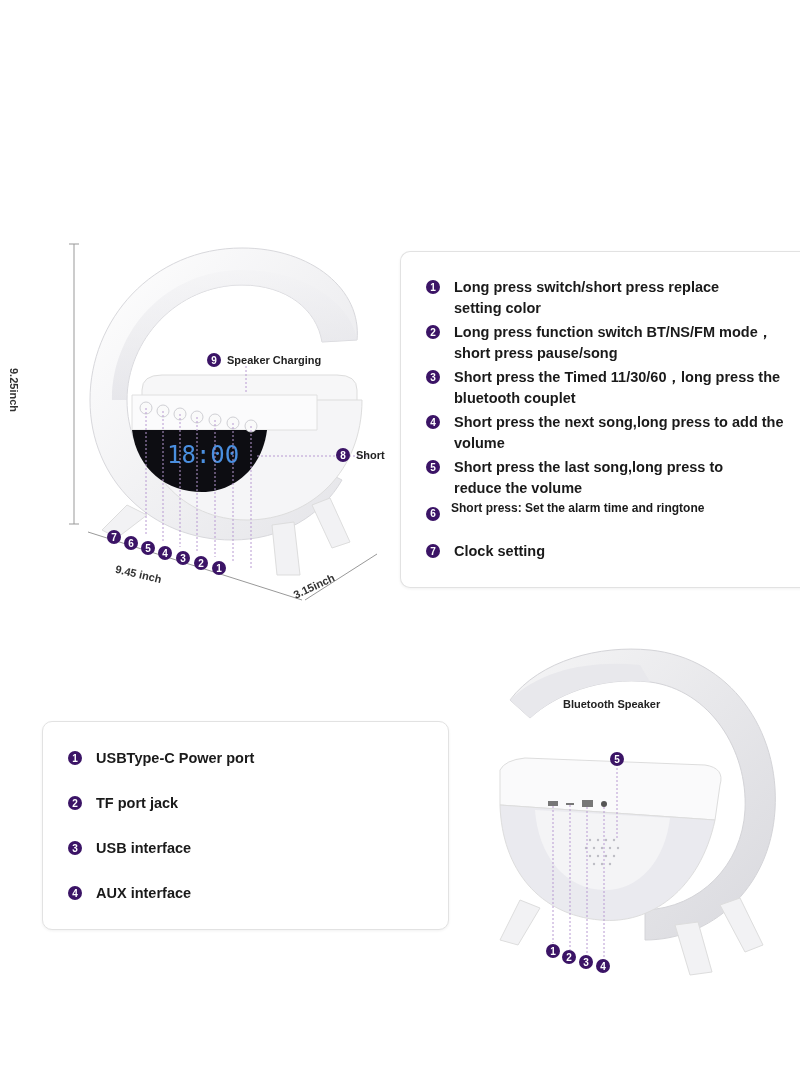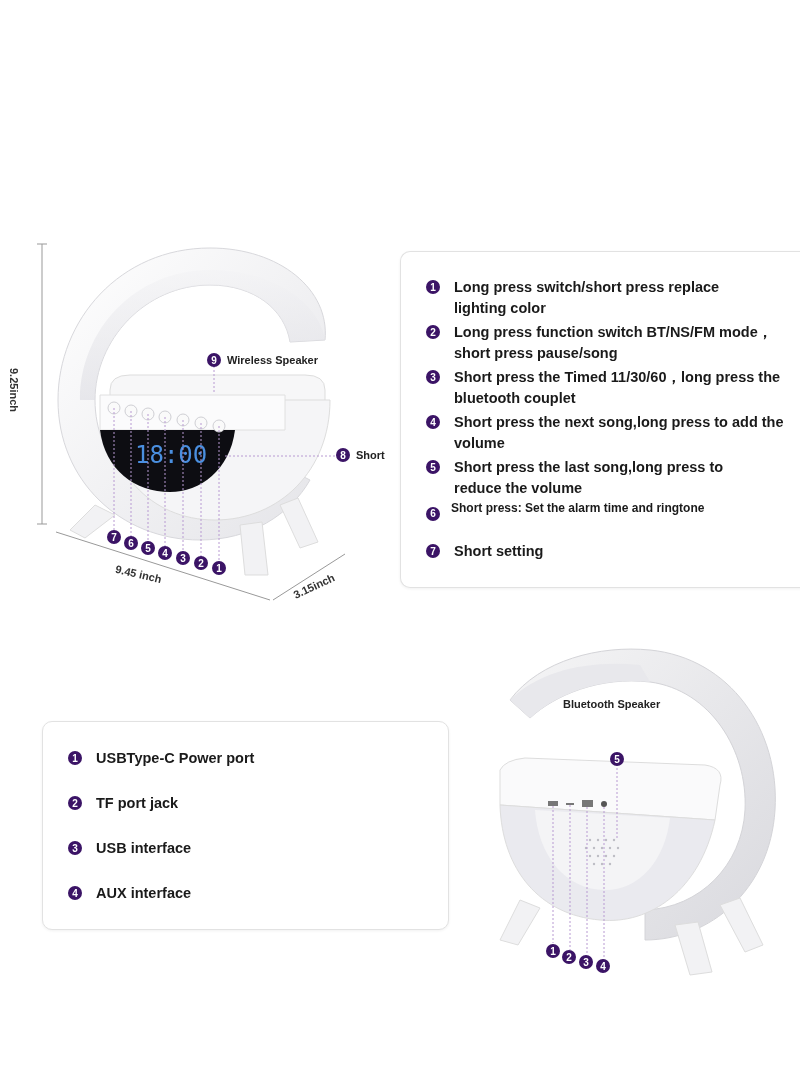--- a/index.html
+++ b/index.html
@@ -13,21 +13,21 @@
   .item { position:absolute; display:flex; align-items:flex-start; gap:14px; font-weight:bold; font-size:14.5px; line-height:21px; }
   .item .badge { margin-top:3px; }
   .item.small { font-size:12px; line-height:14px; font-family:"Liberation Sans", sans-serif; }
   .item.small .badge { margin-top:6px; }
   .lbl { position:absolute; font-weight:bold; font-size:11px; display:flex; align-items:center; gap:6px; color:#222; }
   .dim { position:absolute; font-weight:bold; font-size:11px; color:#333; }
 </style>
 </head>
 <body>
 
-<div class="abs" style="left:0;top:230px;width:400px;height:380px;">
+<div class="abs" style="left:0;top:230px;width:400px;height:380px;padding-left:32px;">
   <svg width="400" height="380" viewBox="0 0 400 380">
     <defs>
       <linearGradient id="ringG" x1="0" y1="0" x2="1" y2="1">
         <stop offset="0" stop-color="#ffffff"></stop>
           <stop offset="1" stop-color="#e4e4e8"></stop>
       </linearGradient>
       <linearGradient id="innerG" x1="0" y1="0" x2="0" y2="1">
         <stop offset="0" stop-color="#f3f3f5"></stop>
           <stop offset="1" stop-color="#dcdce2"></stop>
       </linearGradient>
@@ -79,39 +79,39 @@
     <line x1="273" y1="370" x2="345" y2="324" stroke="#999"></line>
   </svg>
 </div>
 
 <div class="dim" style="left:-8px;top:384px;transform:rotate(90deg);">9.25inch</div>
 <div class="dim" style="left:115px;top:568px;transform:rotate(13deg);">9.45 inch</div>
 <div class="dim" style="left:292px;top:580px;transform:rotate(-25deg);">3.15inch</div>
 
 <div class="lbl" style="left:207px;top:353px;">
   <span class="badge">9</span>
-  <span>Wireless Speaker</span>
+  <span>Speaker Charging</span>
 </div>
 <div class="lbl" style="left:336px;top:448px;">
   <span class="badge">8</span>
   <span>Short</span>
 </div>
 
 <span class="badge abs" style="left:107px;top:530px;">7</span>
 <span class="badge abs" style="left:124px;top:536px;">6</span>
 <span class="badge abs" style="left:141px;top:541px;">5</span>
 <span class="badge abs" style="left:158px;top:546px;">4</span>
 <span class="badge abs" style="left:176px;top:551px;">3</span>
 <span class="badge abs" style="left:194px;top:556px;">2</span>
 <span class="badge abs" style="left:212px;top:561px;">1</span>
 
 <div class="card" style="left:400px;top:251px;width:410px;height:335px;border-right:none;border-radius:10px 0 0 10px;">
   <div class="item" style="left:25px;top:25px;width:340px;">
     <span class="badge">1</span>
-    <span>Long press switch/short press replace lighting color</span>
+    <span>Long press switch/short press replace setting color</span>
   </div>
   <div class="item" style="left:25px;top:70px;width:370px;">
     <span class="badge">2</span>
     <span>Long press function switch BT/NS/FM mode，short press pause/song</span>
   </div>
   <div class="item" style="left:25px;top:115px;width:370px;">
     <span class="badge">3</span>
     <span>Short press the Timed 11/30/60，long press the bluetooth couplet</span>
   </div>
   <div class="item" style="left:25px;top:160px;width:370px;">
@@ -123,21 +123,21 @@
     <span>Short press the last song,long press to reduce the volume</span>
   </div>
   <div class="item small" style="left:25px;top:249px;width:370px;gap:11px;">
     <span class="badge">6</span>
     <span style="display:flex;flex-direction:row;align-items:flex-end;">
       <span>Short press: Set the alarm time and ringtone</span>
     </span>
   </div>
   <div class="item" style="left:25px;top:289px;width:340px;">
     <span class="badge">7</span>
-    <span>Short setting</span>
+    <span>Clock setting</span>
   </div>
 </div>
 
 <div class="card" style="left:42px;top:721px;width:405px;height:207px;">
   <div class="item" style="left:25px;top:26px;">
     <span class="badge">1</span>
     <span>USBType-C Power port</span>
   </div>
   <div class="item" style="left:25px;top:71px;">
     <span class="badge">2</span>

